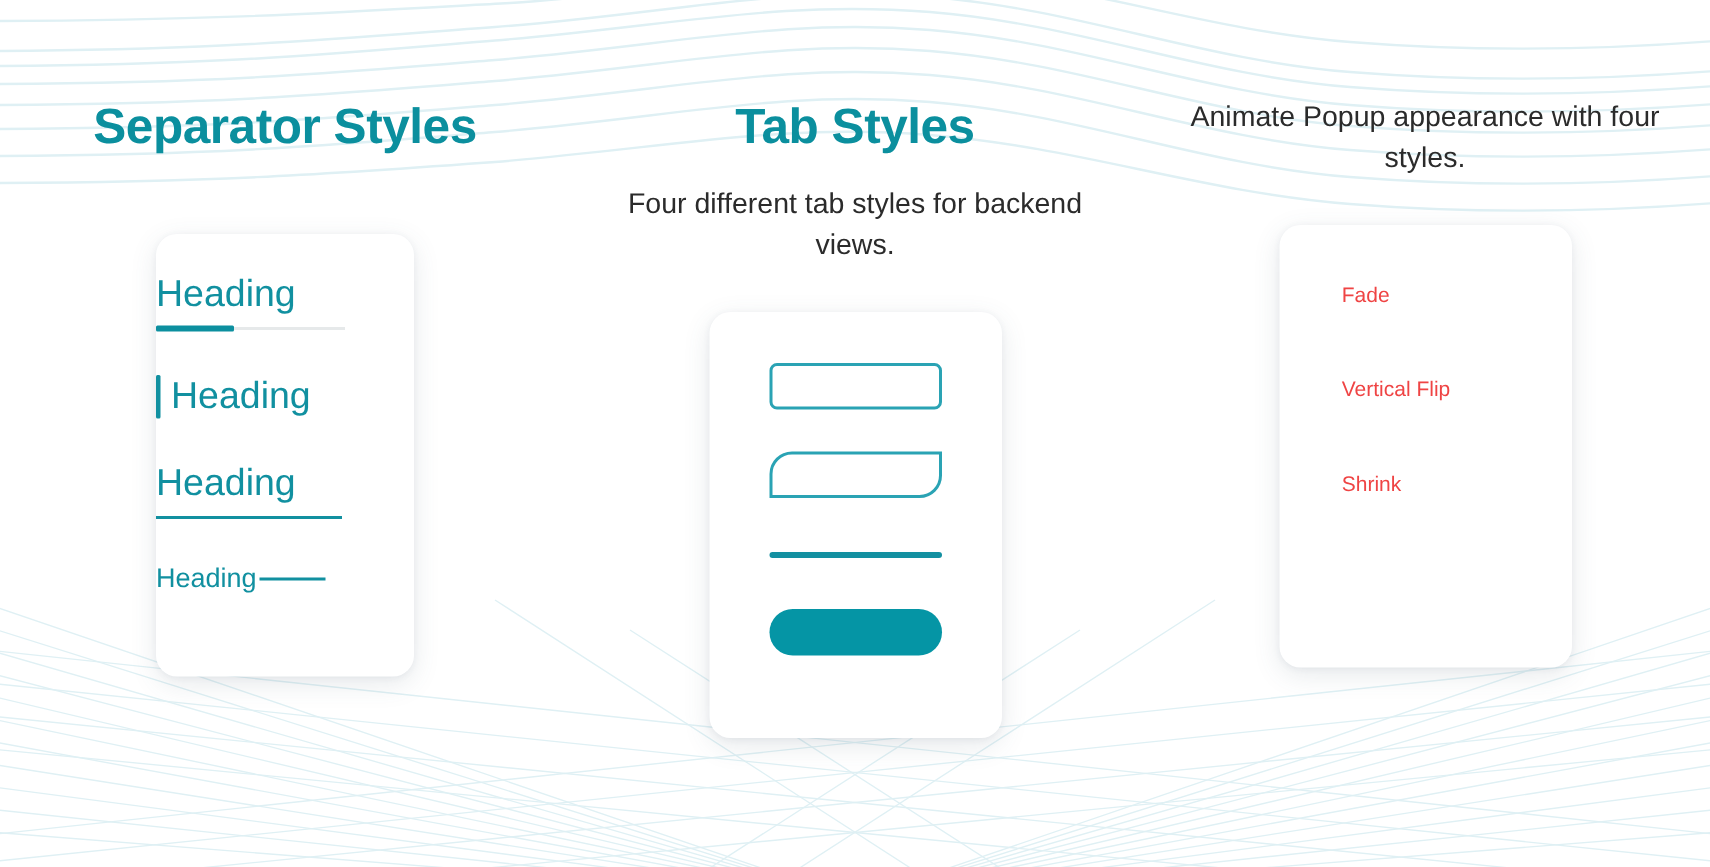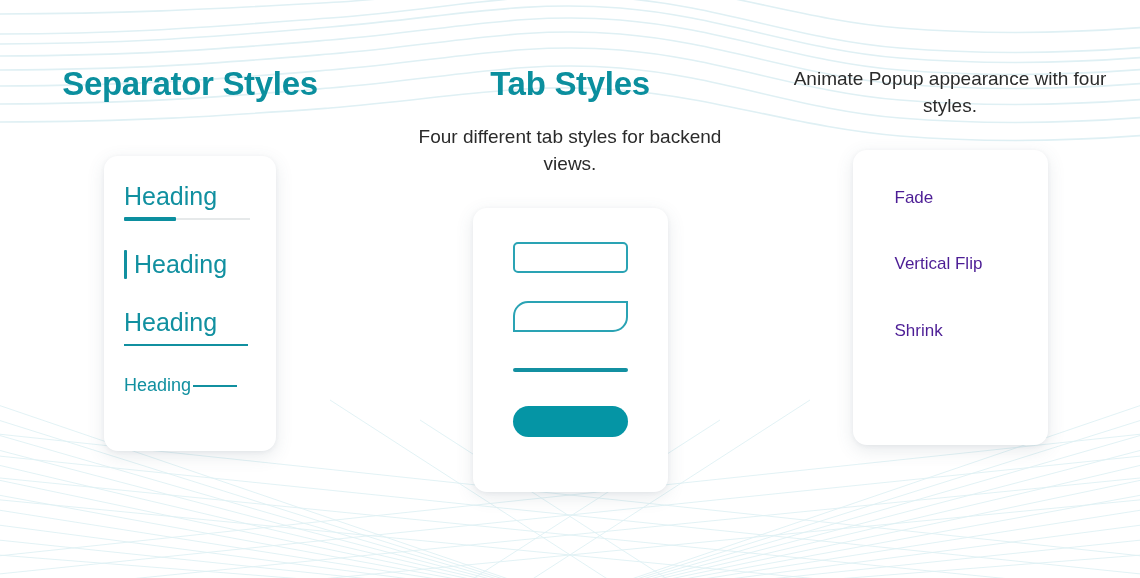--- a/index.html
+++ b/index.html
@@ -75,21 +75,21 @@
   .card-separators {
     width: 172px;
     height: 295px;
     margin-top: 32px;
     padding: 26px 0 0 0;
     display: flex;
     flex-direction: column;
     align-items: flex-start;
   }
 
-  .sep-item { padding-left: 20px; box-sizing: border-box; width: 100%; }
+  .sep-item { padding-left: 0; box-sizing: border-box; width: 100%; }
   .sep-1 { margin-bottom: 29px; }
   .sep-2 { margin-bottom: 29px; }
   .sep-3 { margin-bottom: 29px; }
   .sep-4 { }
 
   .sep-text {
     color: #1190a0;
     font-size: 25px;
     line-height: 1.16;
     white-space: nowrap;
@@ -189,22 +189,22 @@
   .card-popup {
     width: 195px;
     height: 295px;
     margin-top: 30px;
     padding: 38px 0 0 42px;
     box-sizing: border-box;
     display: flex;
     flex-direction: column;
   }
   .popup-item {
-    color: #4c1d95;
-    font-size: 17px;
+    color: #ef4444;
+    font-size: 14px;
     line-height: 1.2;
     margin-bottom: 46px;
     white-space: nowrap;
   }
   .popup-item:last-child { margin-bottom: 0; }
 </style>
 </head>
 <body>
 
 <svg class="bg-layer" viewBox="0 0 1140 578" preserveAspectRatio="none">

